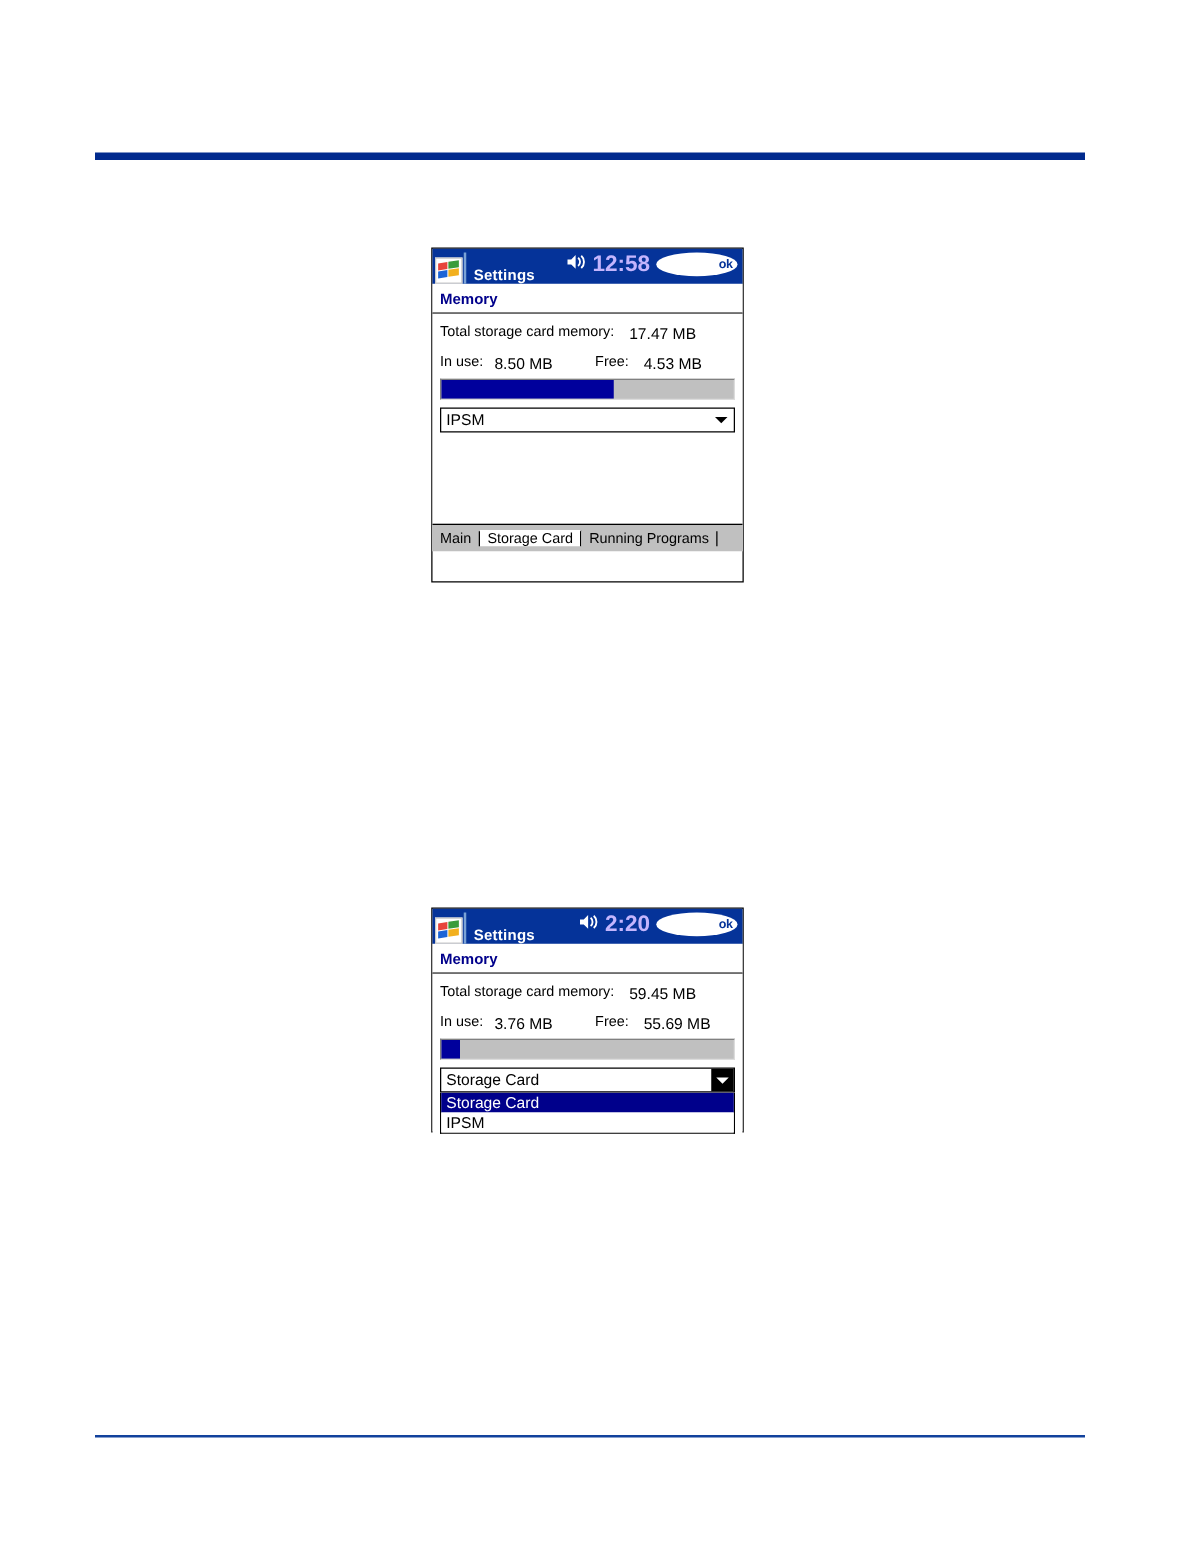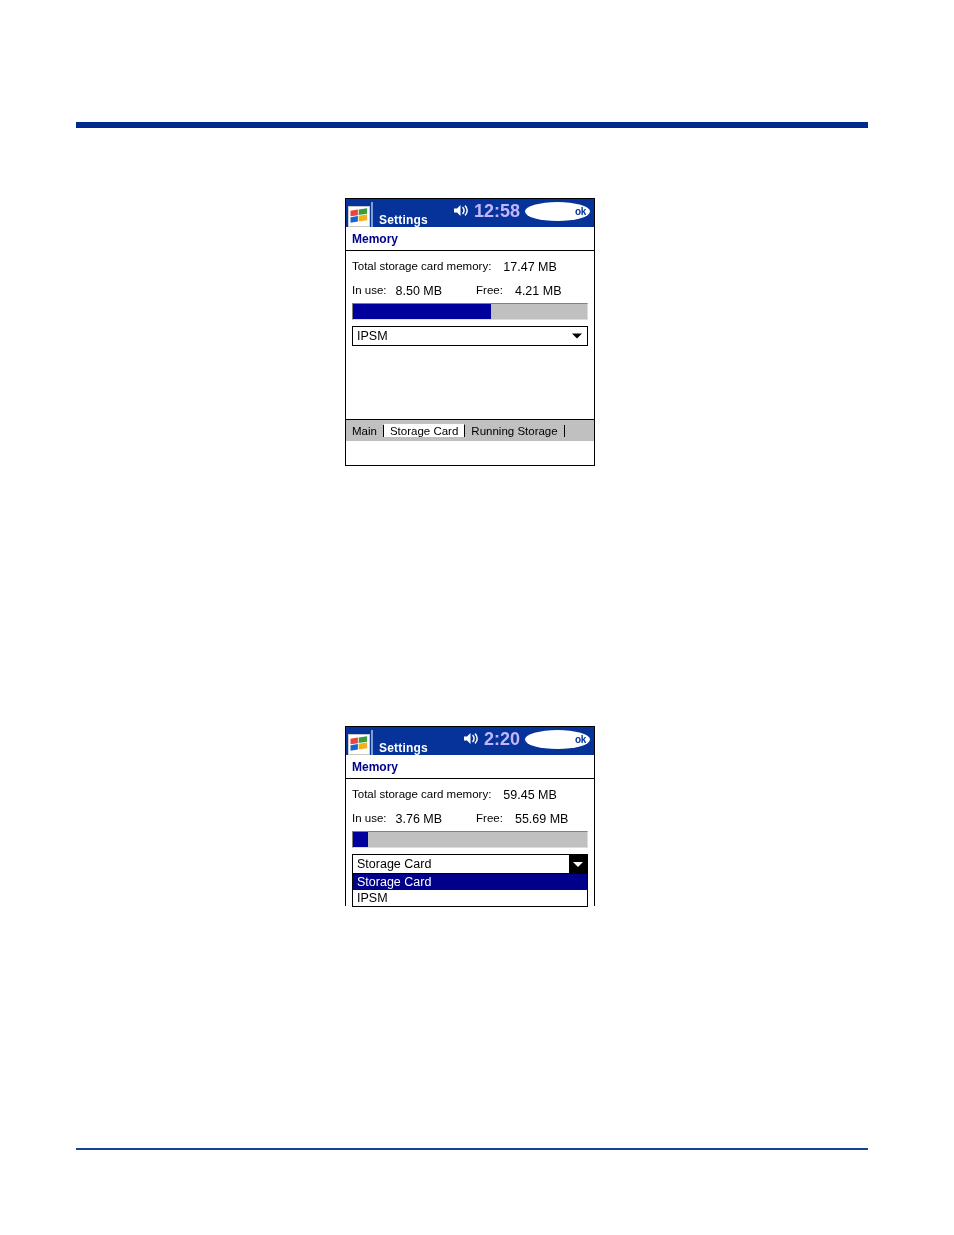--- a/index.html
+++ b/index.html
@@ -319,41 +319,41 @@
 
     <div class="row-total">
       <span class="lbl">Total storage card memory:</span>
       <span class="val">17.47 MB</span>
     </div>
 
     <div class="row-inuse">
       <span class="lbl1">In use:</span>
       <span class="val1">8.50 MB</span>
       <span class="lbl2">Free:</span>
-      <span class="val2">4.21 MB</span>
+      <span class="val2">4.53 MB</span>
     </div>
 
     <div class="progress-wrap">
       <div class="progress-fill" style="width: 58.8%; background: rgb(0, 0, 156);"></div>
     </div>
 
     <div class="combo">
       <span class="combo-text">IPSM</span>
       <span class="combo-arrow-plain"></span>
     </div>
 
     <div class="tabstrip">
       <div class="tab">
         <span>Main</span>
       </div>
       <div class="tab active">
         <span>Storage Card</span>
       </div>
       <div class="tab">
-        <span>Running Storage</span>
+        <span>Running Programs</span>
       </div>
       <div class="tab-filler"></div>
     </div>
 
   </div>
 </div>
 
 <div class="pda pda-2">
 
   <div class="titlebar">

